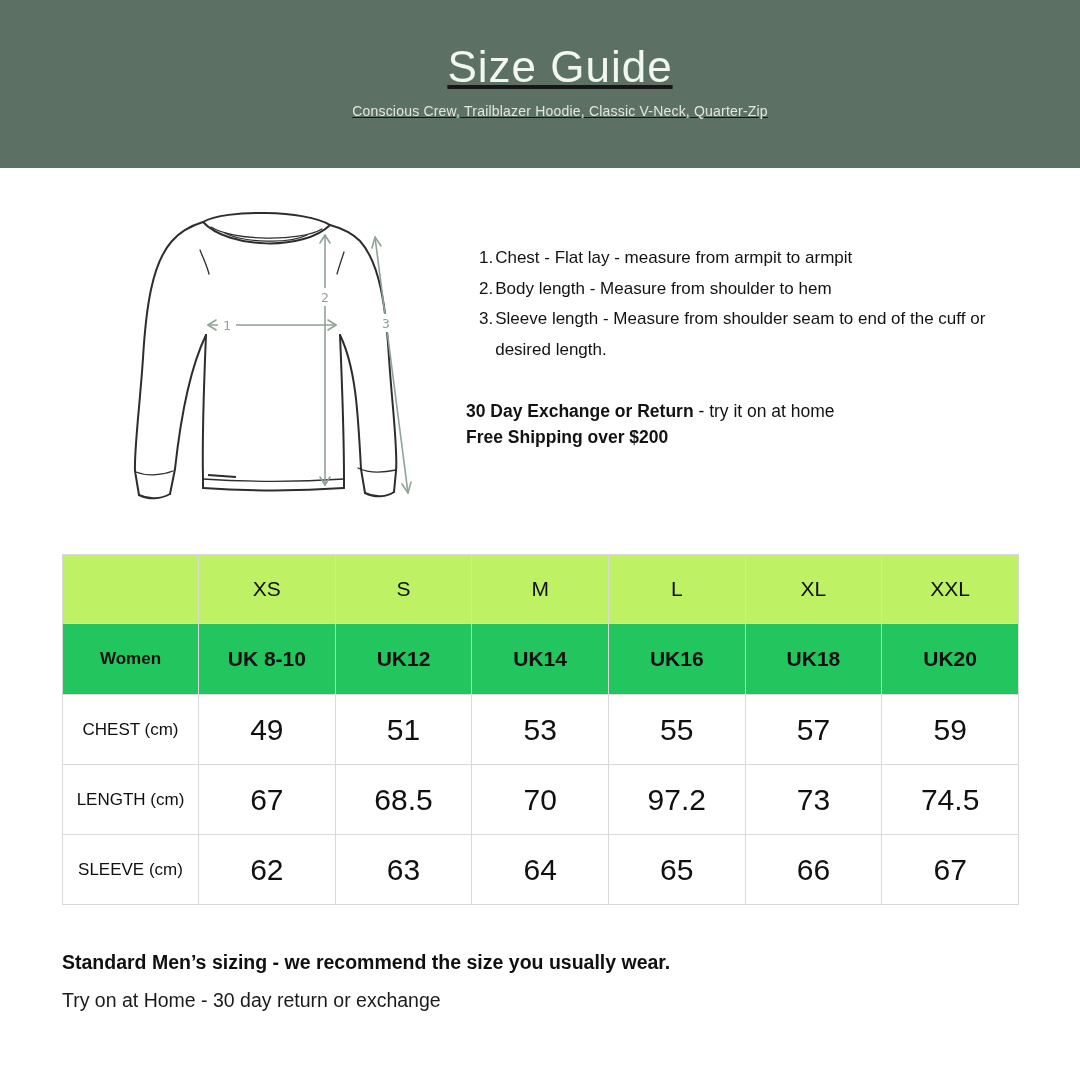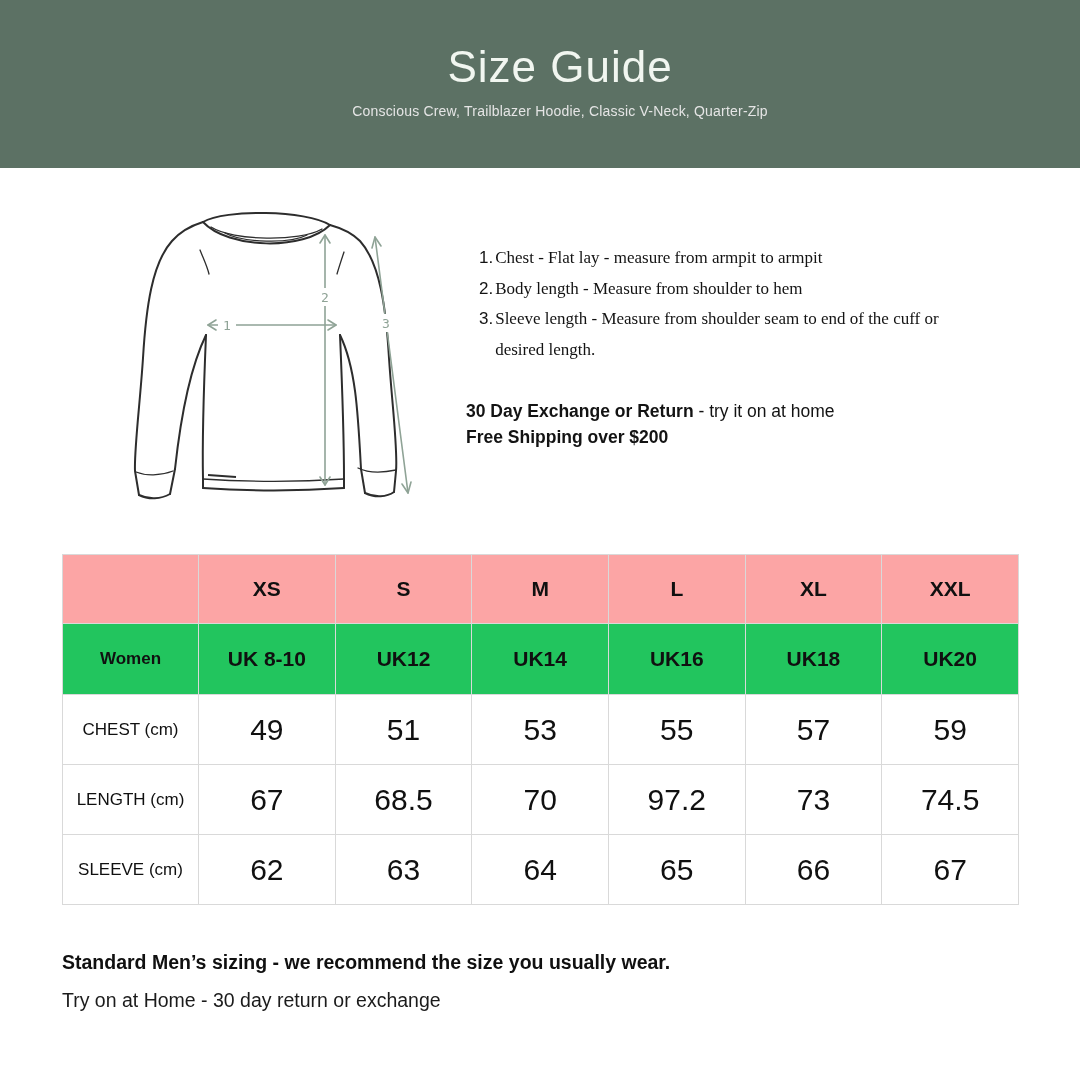--- a/index.html
+++ b/index.html
@@ -2,47 +2,47 @@
 <html><head>
 <meta charset="utf-8">
 <style>
   * { margin:0; padding:0; box-sizing:border-box; }
   html,body { width:1080px; height:1080px; background:#ffffff; overflow:hidden;
               font-family:"Liberation Sans", sans-serif; color:#161616; }
   .page { position:relative; width:1080px; height:1080px; background:#ffffff; }
 
   
   .header { position:absolute; left:0; top:0; width:1080px; height:168px;
-            background:#5c7164; text-align:center; padding-left:40px; }
+            background:#5c7164; text-align:center; padding-left:40px;text-decoration:underline; }
   .header h1 { margin-top:42px; font-size:44px; font-weight:300; letter-spacing:1px;
                color:#f1f6f0; line-height:50px; }
   .header .subtitle { margin-top:11px; font-size:14px; font-weight:300;
                       color:#e5e5e5; letter-spacing:0.2px; }
 
   
   .shirt-svg { position:absolute; left:130px; top:200px; }
 
   
   .instructions { position:absolute; left:479px; top:243px; width:512px;
                   font-size:17px; line-height:30.5px; color:#131313; }
   .list-item { display:flex; }
   .list-item .num { flex:none; margin-right:2px; }
-  .list-item .txt { flex:1;font-family:Liberation Serif, serif; }
+  .list-item .txt { flex:1; }
 
   .notes { position:absolute; left:466px; top:398px; font-size:17.5px;
            line-height:26px; color:#131313; }
   .notes b { font-weight:bold; }
 
   
   table.size-table { position:absolute; left:62px; top:554px; width:957px;
                      border-collapse:collapse; table-layout:fixed; }
   table.size-table td { border:1px solid #d9d9d9; text-align:center;
                         vertical-align:middle; background:#ffffff; color:#101010; }
   table.size-table col.c0 { width:136px; }
-  tr.size-row td  { background:#fca5a5; font-weight:bold; font-size:21px; height:69px; }
+  tr.size-row td  { background:#bef264; font-weight:normal; font-size:21px; height:69px; }
   tr.uk-row td    { background:#22c55e; font-weight:bold; font-size:21px; height:71px; }
   tr.uk-row td.rowlabel { font-size:17px; }
   tr.data-row td  { font-size:30px; font-weight:400; height:70px; }
   tr.data-row td.rowlabel { font-size:17px; }
 
   
   .footer-bold { position:absolute; left:62px; top:951px; font-size:19.5px;
                  font-weight:bold; color:#101010; }
   .footer-reg  { position:absolute; left:62px; top:989px; font-size:19.5px;
                  color:#1b1b1b; }

